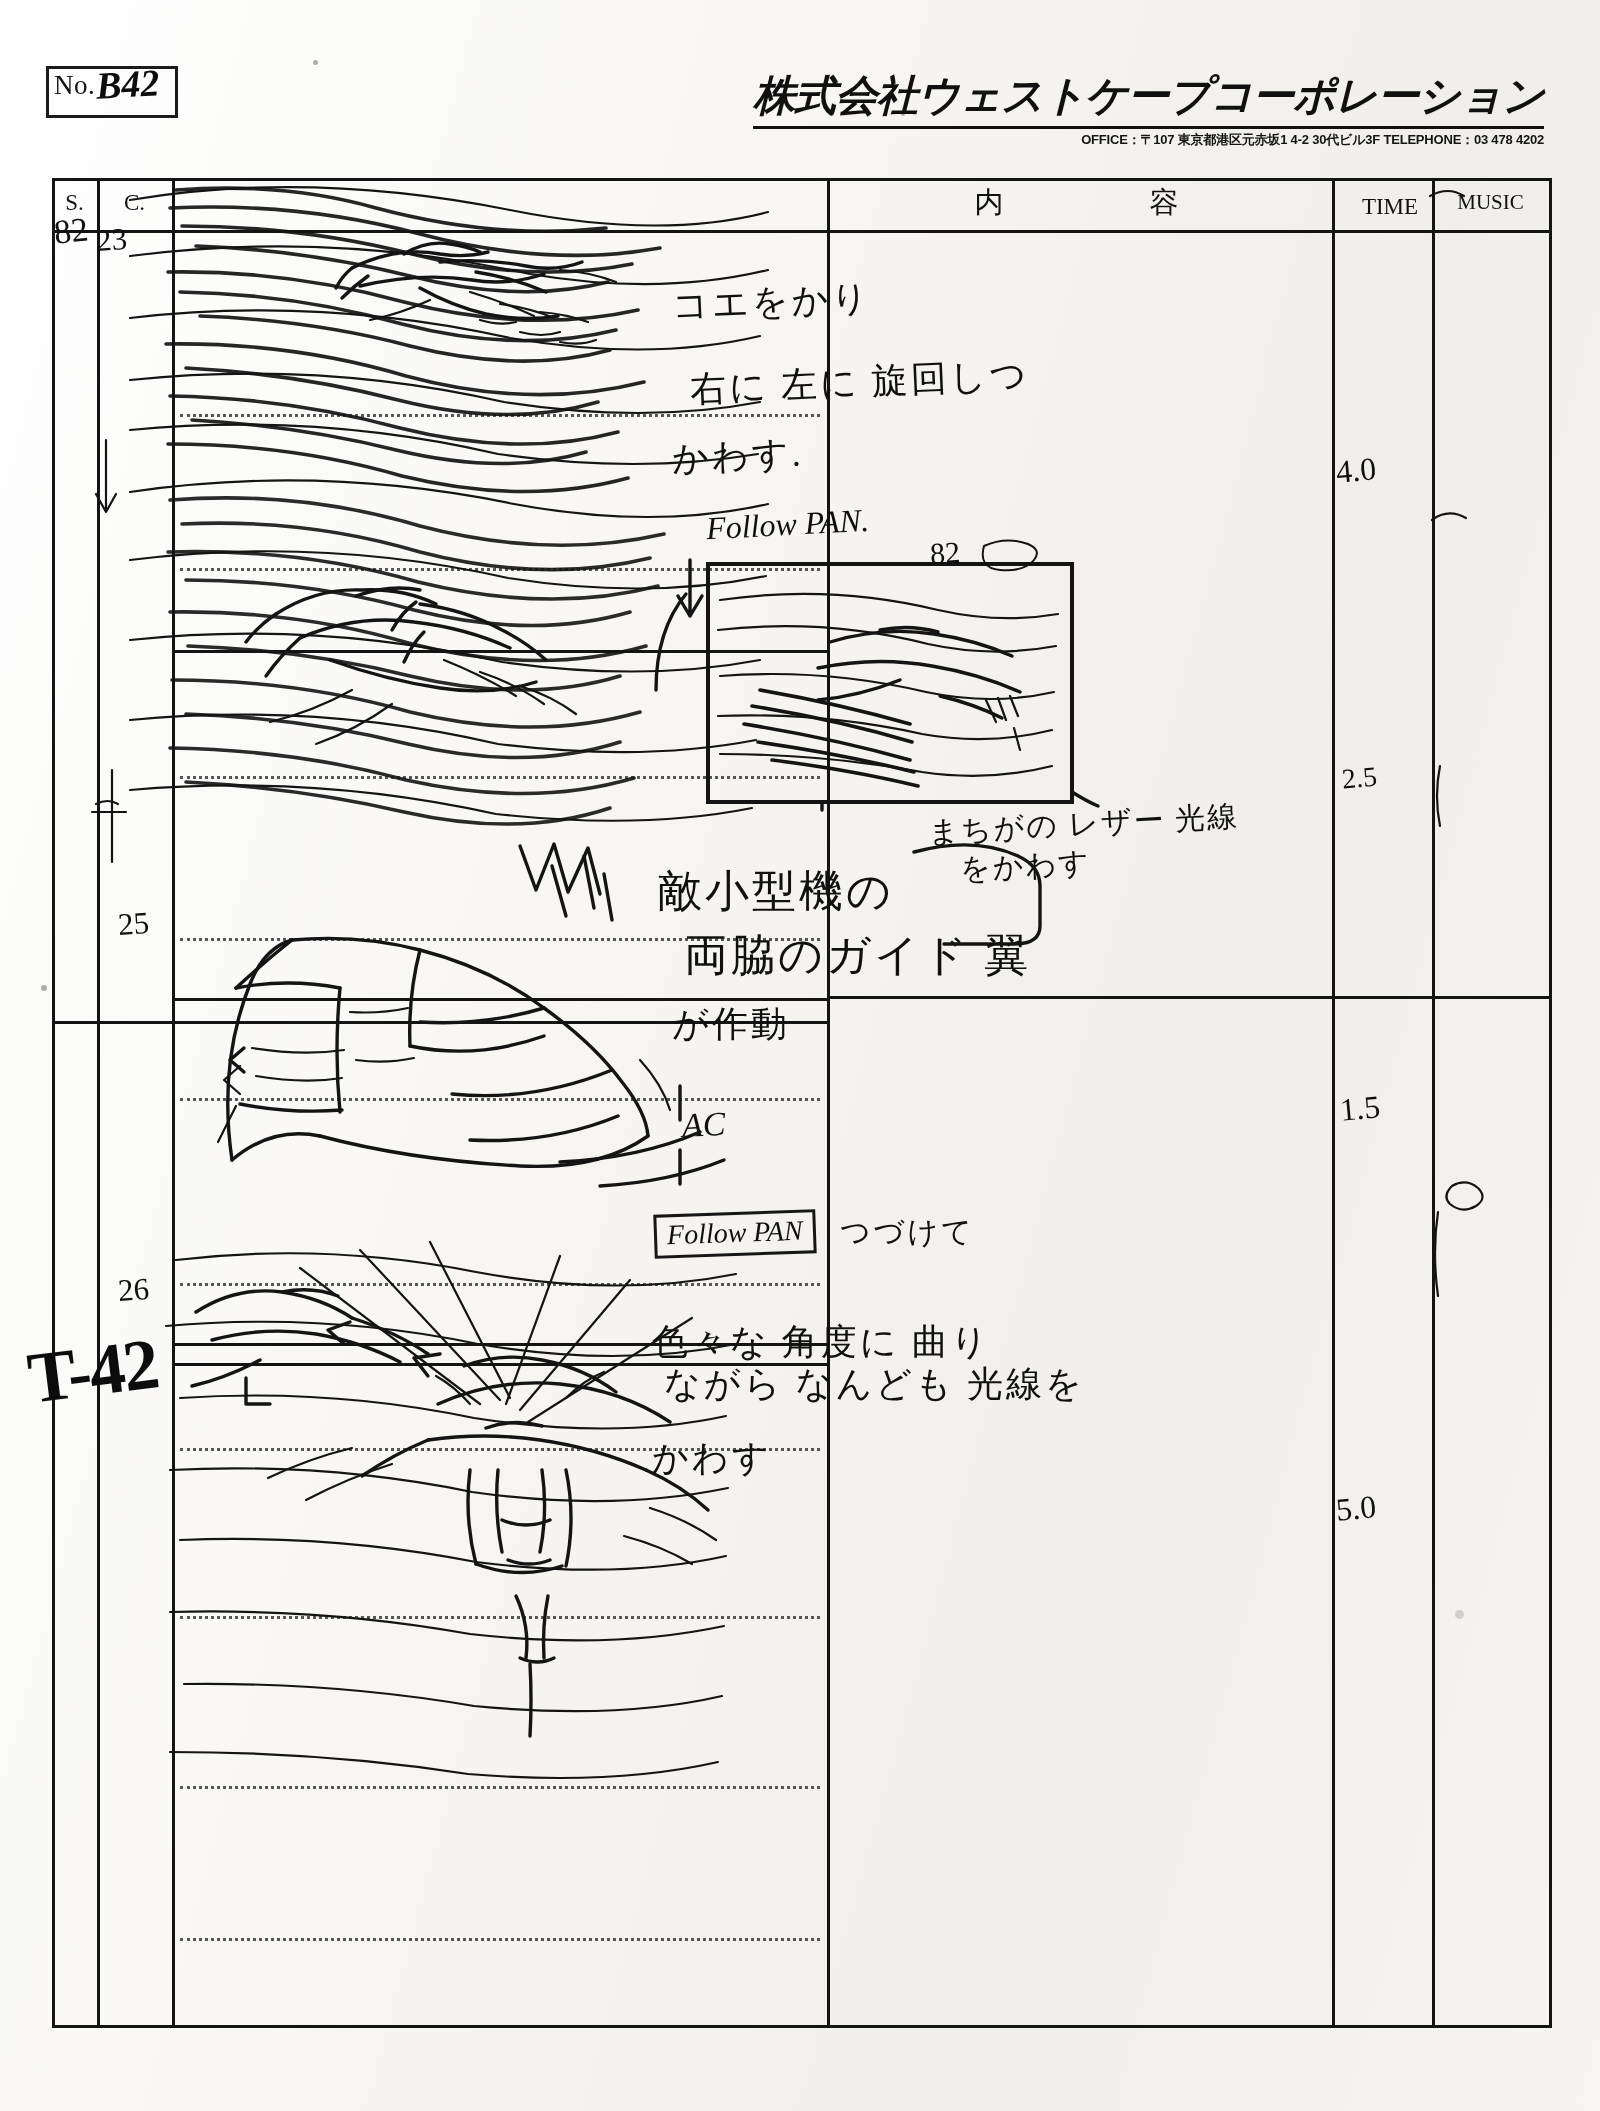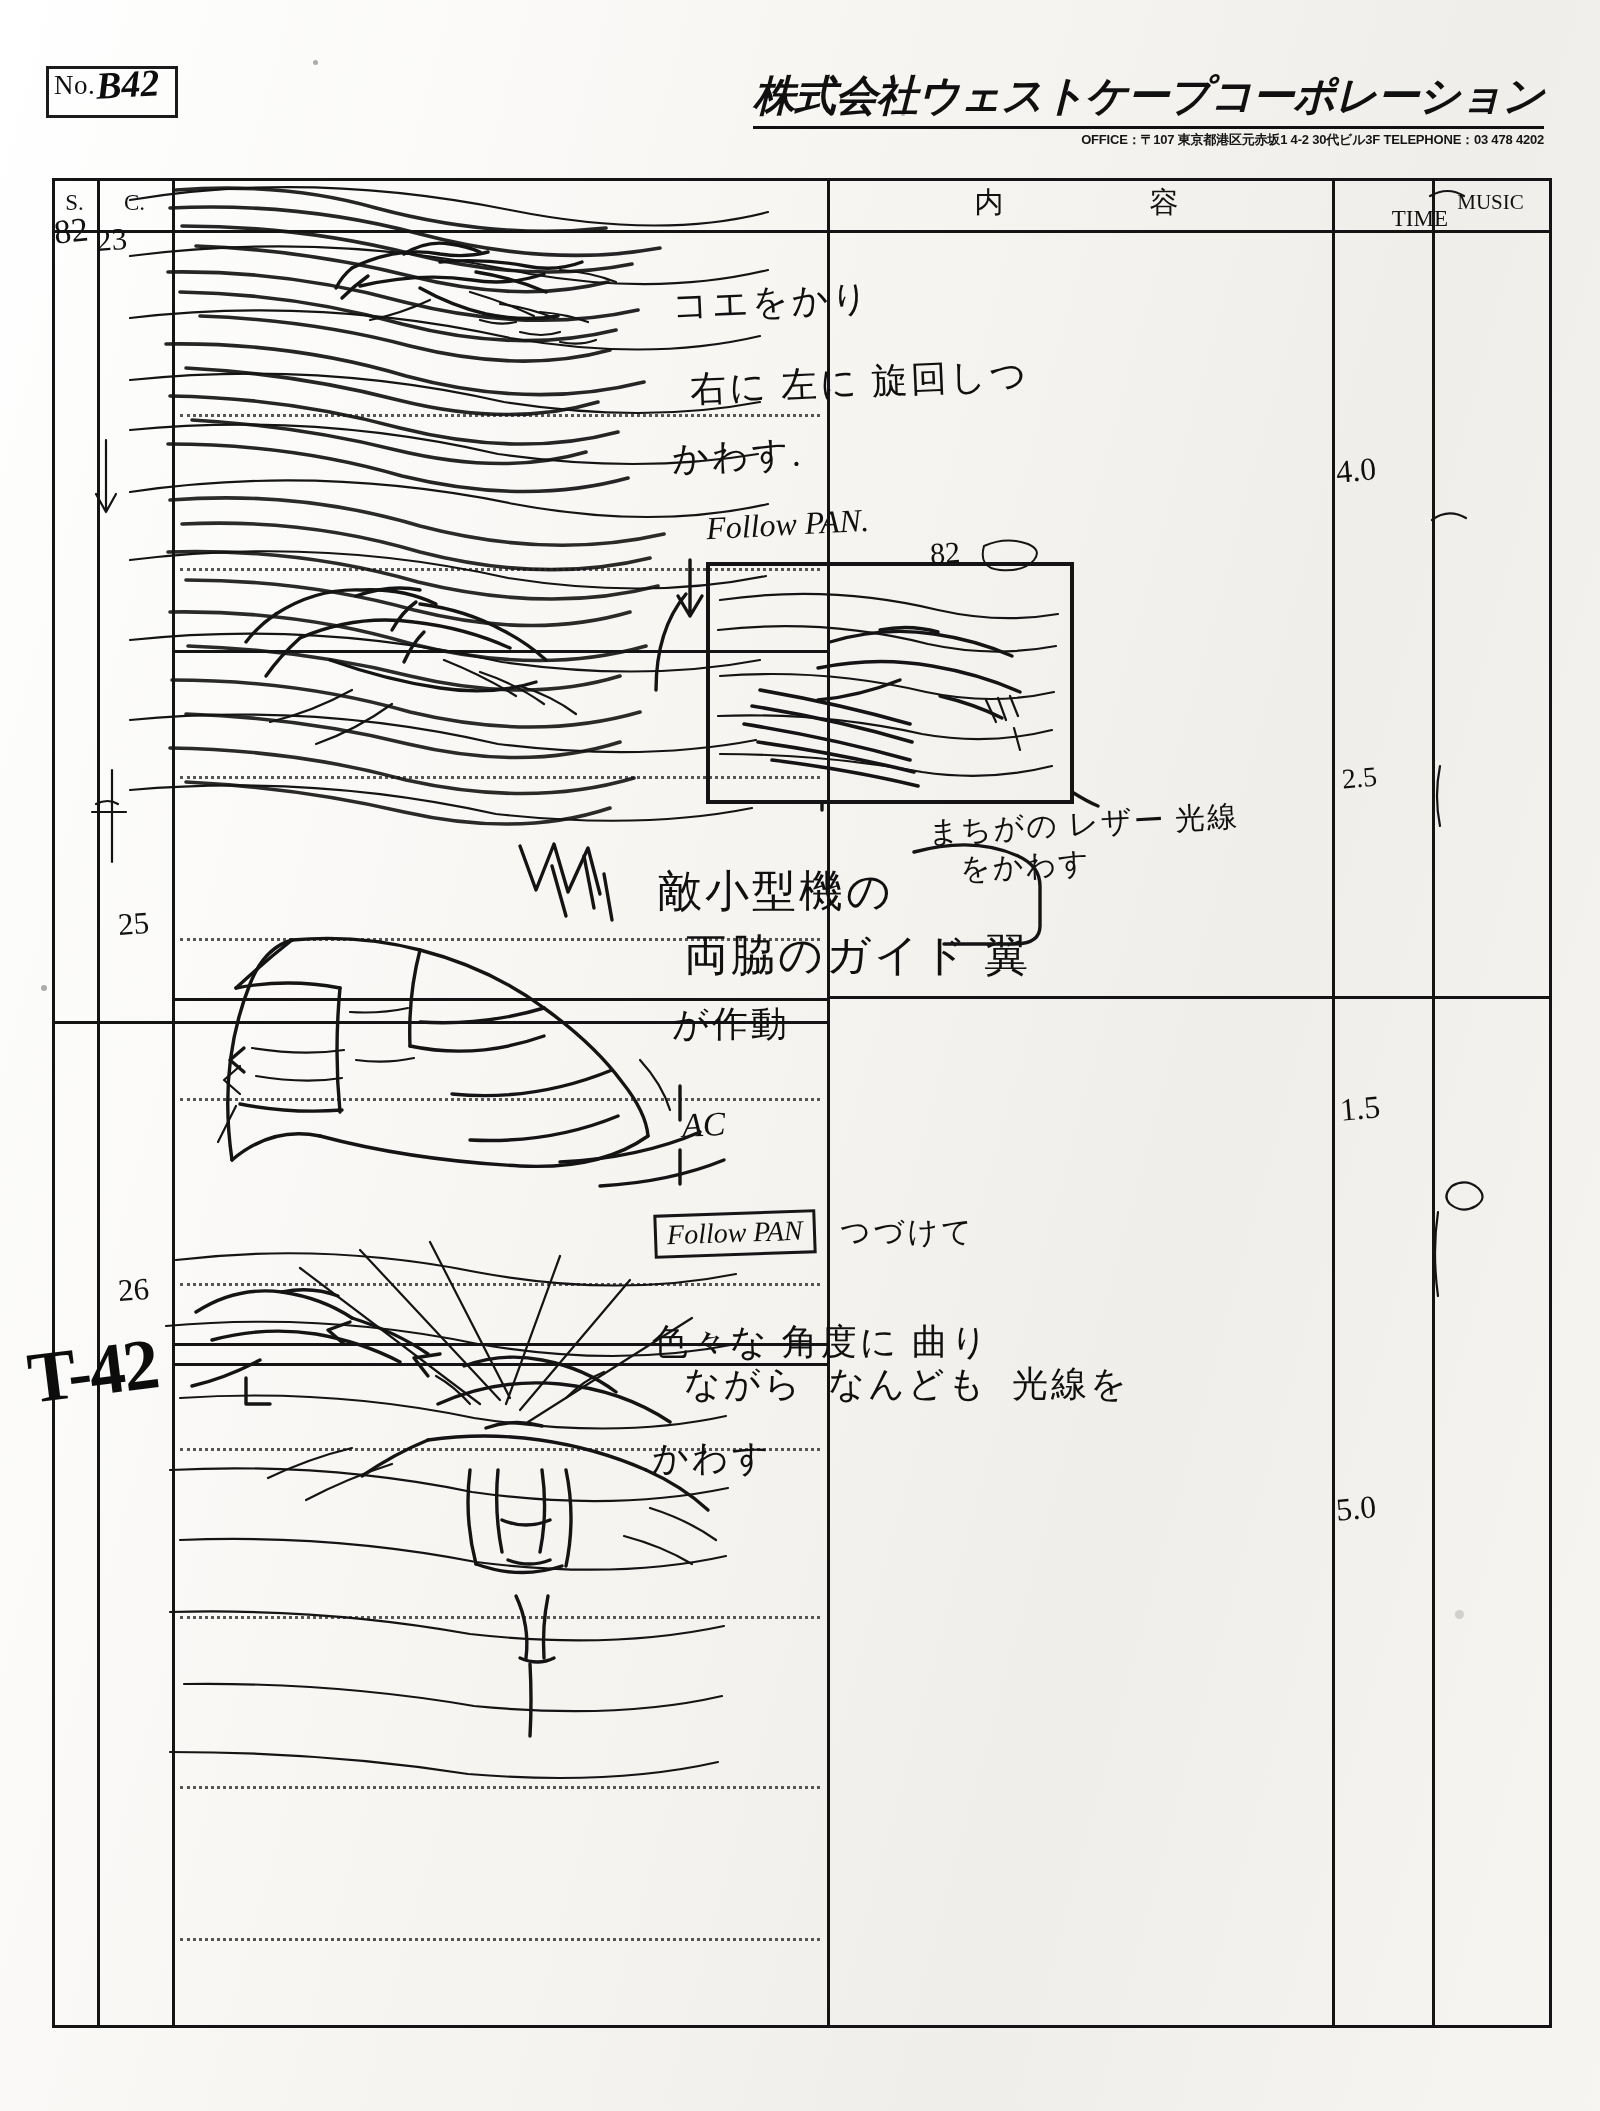--- a/index.html
+++ b/index.html
@@ -273,21 +273,21 @@
     <div class="hline" style="left:0;top:843px;width:120px;"></div>
     <div class="hline" style="left:120px;top:843px;width:655px;"></div>
     <div class="hline" style="left:775px;top:818px;width:722px;"></div>
     <div class="hline" style="left:120px;top:1165px;width:655px;"></div>
     <div class="hline" style="left:120px;top:1185px;width:655px;"></div>
     <div class="hline" style="left:0;top:1847px;width:1497px;"></div>
 
     <div class="col-head" style="left:0;top:12px;width:45px;">S.</div>
     <div class="col-head" style="left:45px;top:12px;width:75px;">C.</div>
     <div class="col-head jp" style="left:775px;top:5px;width:505px;">内　　　　容</div>
-    <div class="col-head" style="left:1280px;top:28px;width:116px;text-align:right;">TIME</div>
+    <div class="col-head" style="left:1280px;top:16px;width:116px;">TIME</div>
     <div class="col-head" style="left:1380px;top:12px;width:117px;font-size:21px;">MUSIC</div>
 
     <div class="dash" style="left:128px;top:236px;width:640px;"></div>
     <div class="dash" style="left:128px;top:390px;width:640px;"></div>
     <div class="dash" style="left:128px;top:598px;width:640px;"></div>
     <div class="dash" style="left:128px;top:760px;width:640px;"></div>
     <div class="dash" style="left:128px;top:920px;width:640px;"></div>
     <div class="dash" style="left:128px;top:1105px;width:640px;"></div>
     <div class="dash" style="left:128px;top:1270px;width:640px;"></div>
     <div class="dash" style="left:128px;top:1438px;width:640px;"></div>
@@ -312,21 +312,21 @@
   <div class="note sm" style="left:960px;top:846px;letter-spacing:2px;transform:rotate(-3deg);">をかわす</div>
 
   <div class="note lg" style="left:658px;top:862px;">敵小型機の</div>
   <div class="note lg" style="left:684px;top:926px;">両脇のガイド 翼</div>
   <div class="note" style="left:672px;top:1000px;">が作動</div>
   <div class="latin" style="left:682px;top:1106px;font-size:34px;">AC</div>
 
   <div class="boxed" style="left:654px;top:1212px;">Follow PAN</div>
   <div class="note sm" style="left:840px;top:1212px;">つづけて</div>
   <div class="note" style="left:652px;top:1286px;margin-top:32px;">色々な 角度に 曲り</div>
-  <div class="note" style="left:684px;top:1360px;font-family:Liberation Mono, monospace;">ながら  なんども 光線を</div>
+  <div class="note" style="left:664px;top:1360px;">ながら  なんども 光線を</div>
   <div class="note" style="left:652px;top:1434px;">かわす</div>
 
   <div class="time" style="left:1336px;top:452px;">4.0</div>
   <div class="time" style="left:1342px;top:762px;font-size:28px;">2.5</div>
   <div class="time" style="left:1340px;top:1090px;">1.5</div>
   <div class="time" style="left:1336px;top:1490px;">5.0</div>
 
   <svg id="art" viewBox="0 0 1600 2111">
 
     <g>

